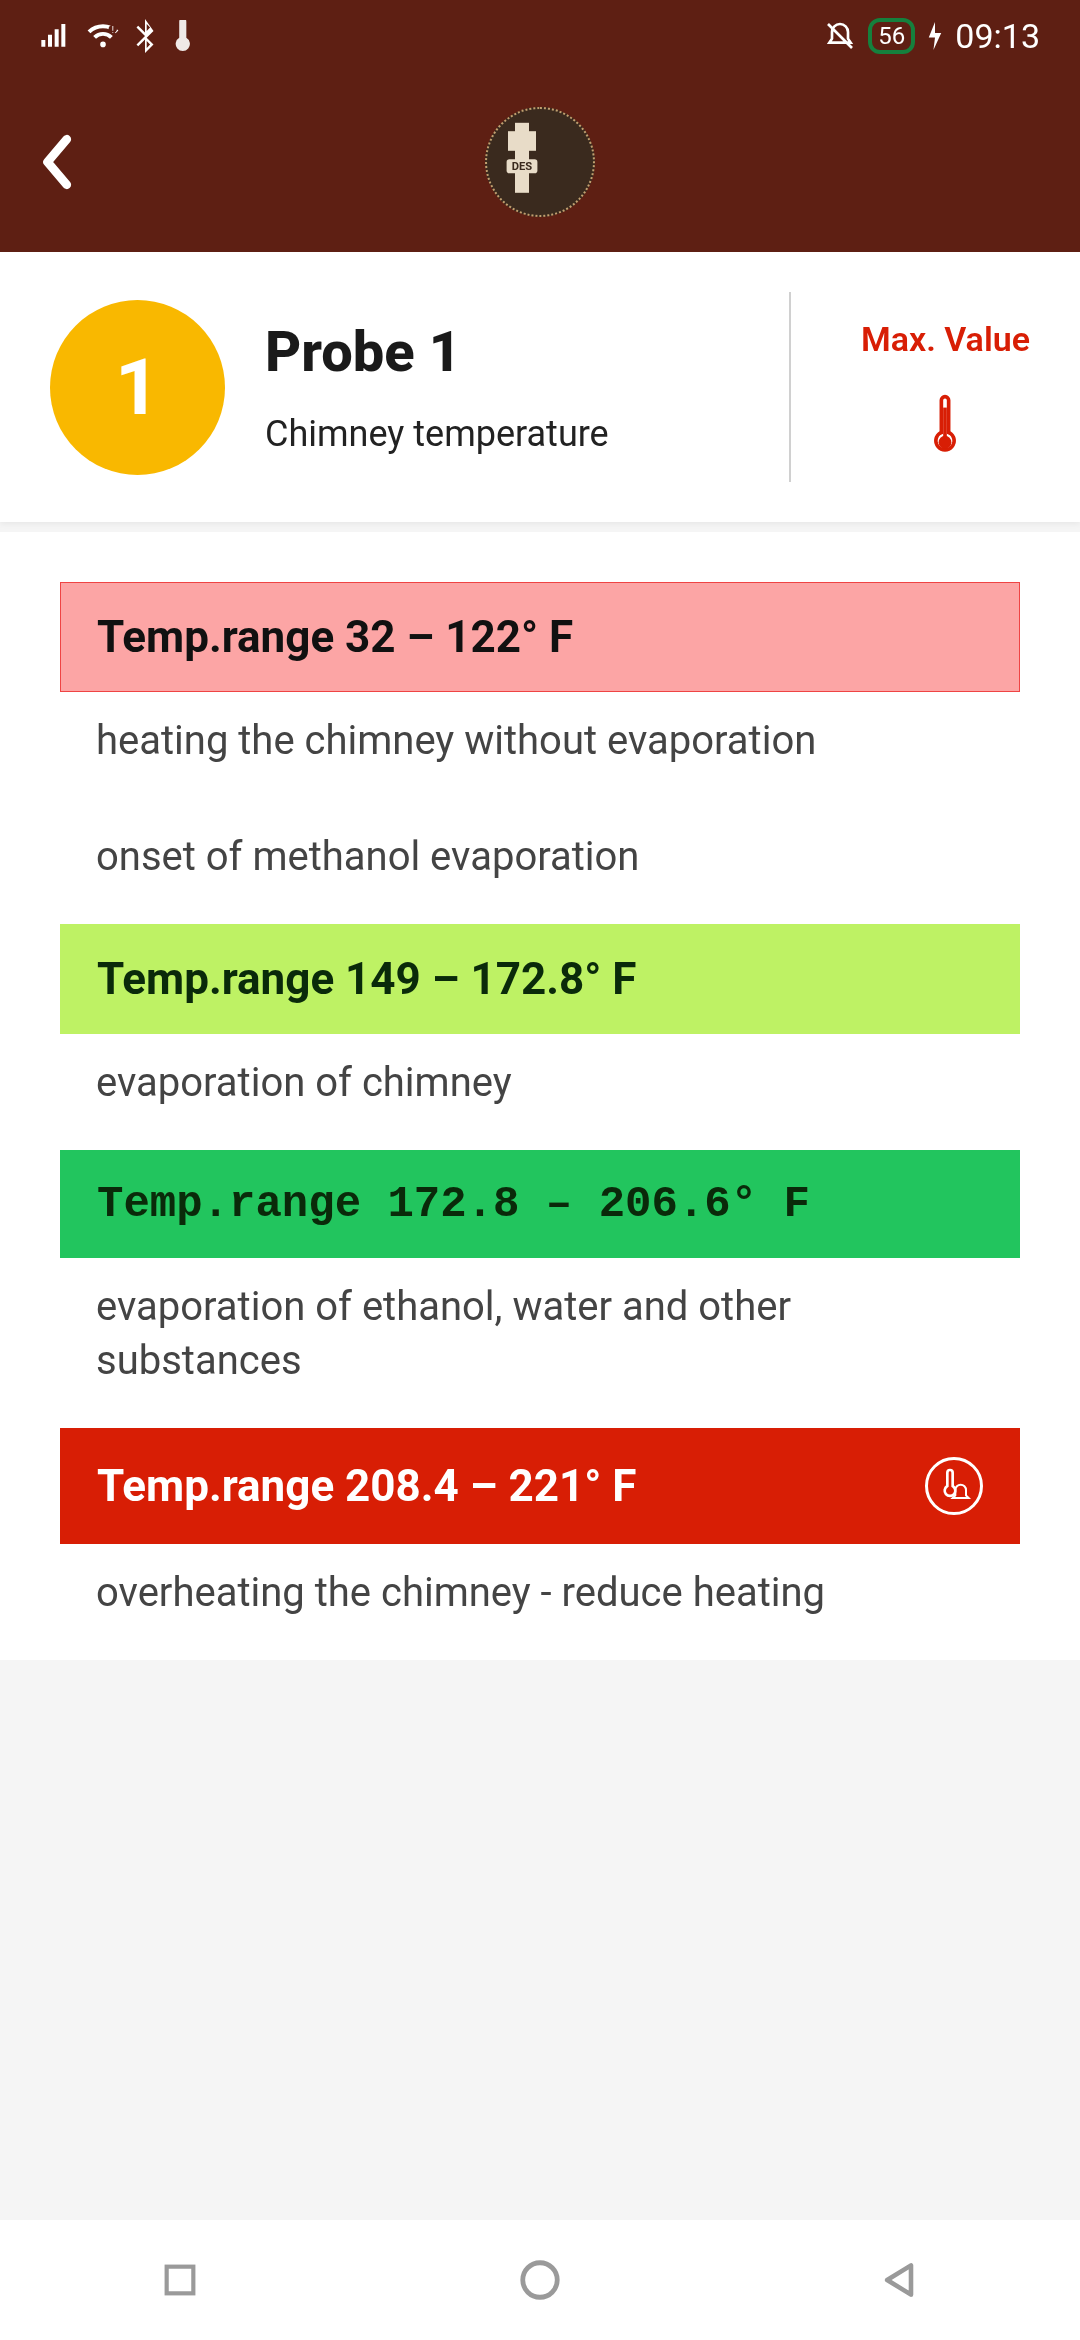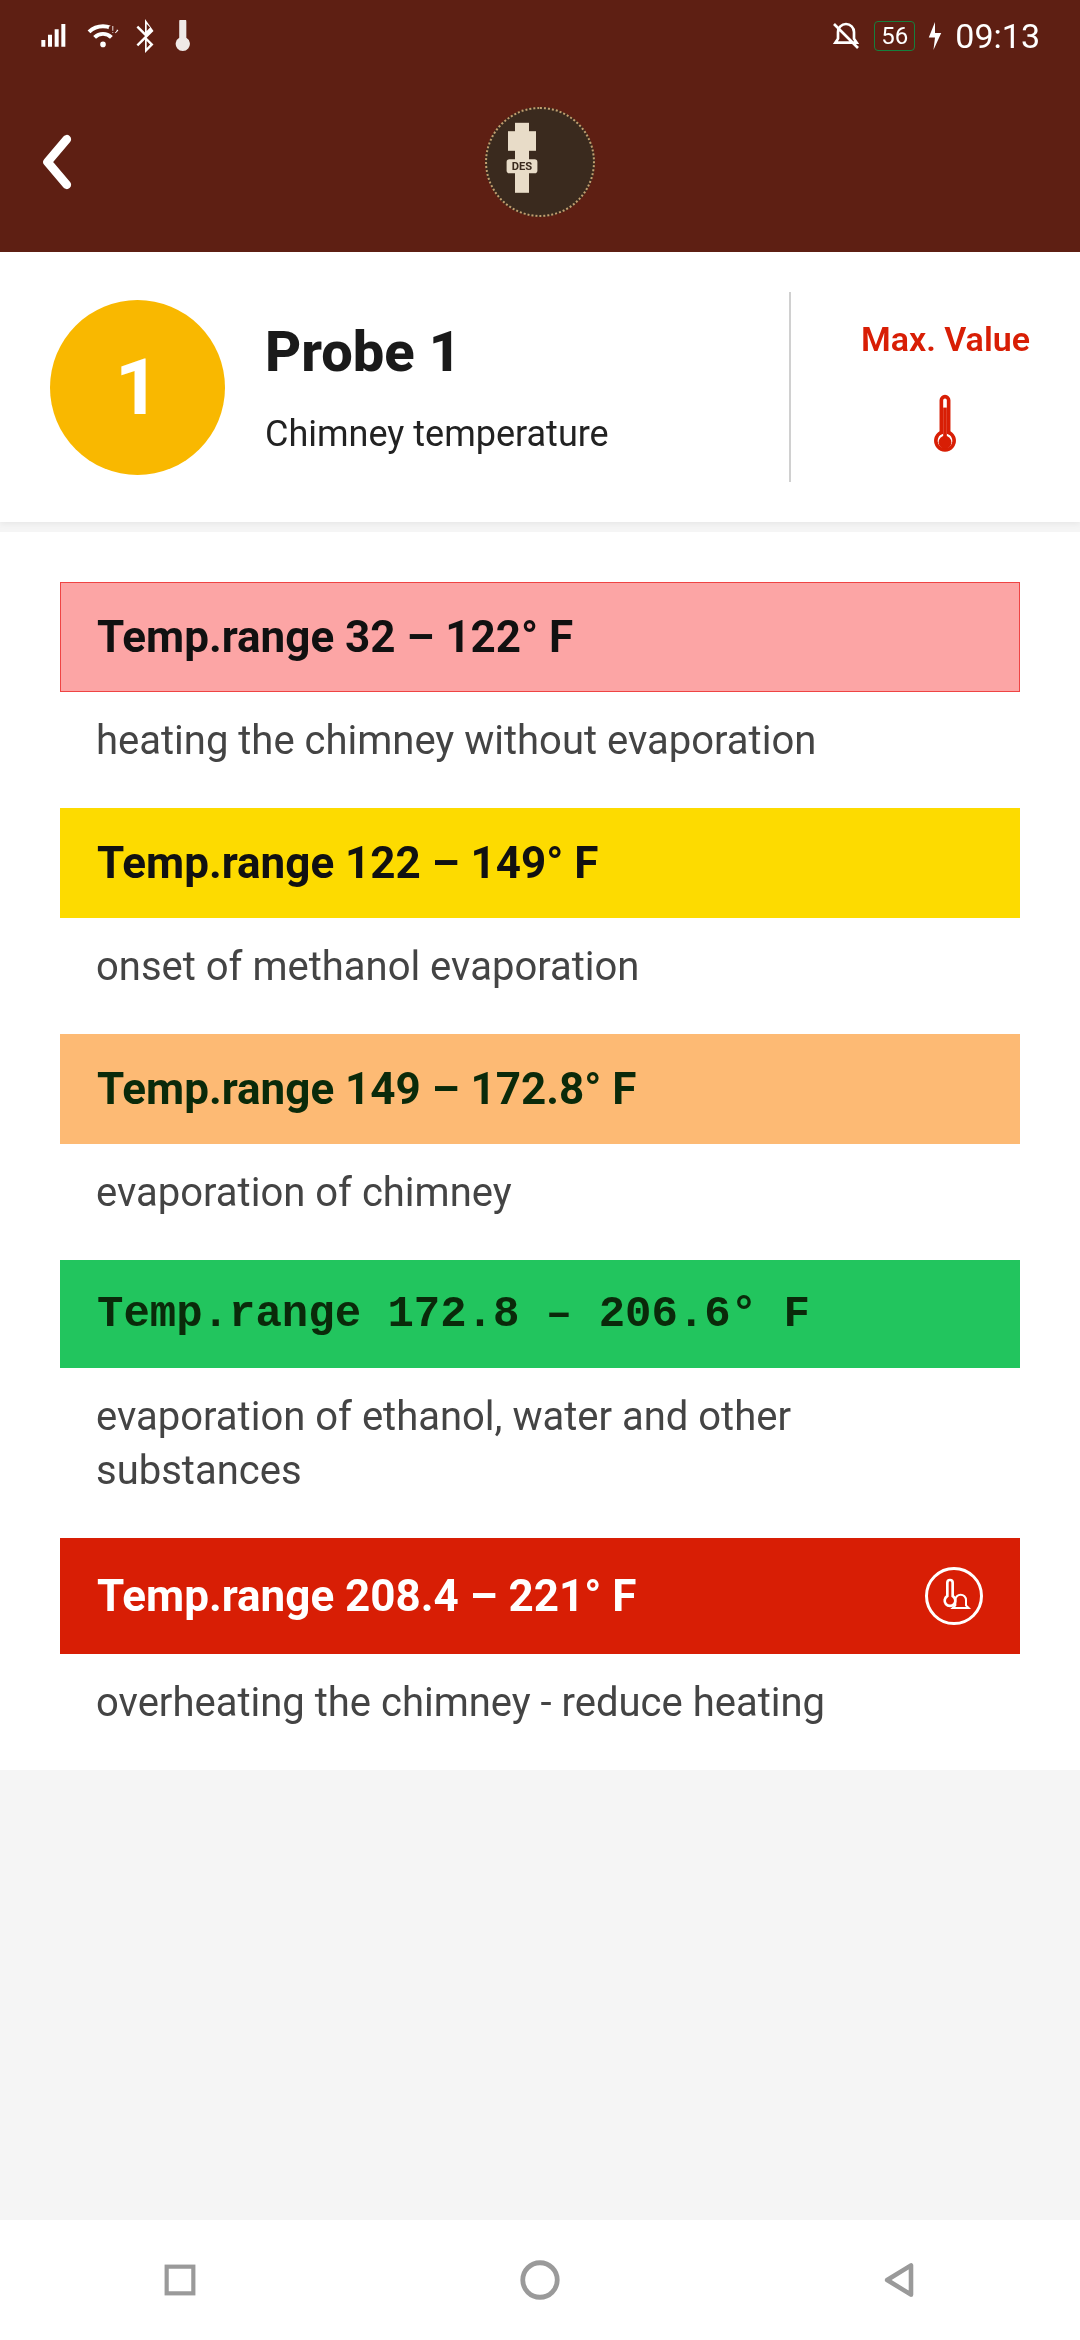--- a/index.html
+++ b/index.html
@@ -2,21 +2,21 @@
 <html><head>
 <meta charset="utf-8">
 <style>
   * { margin: 0; padding: 0; box-sizing: border-box; }
   html, body { width: 1080px; height: 2340px; font-family: -apple-system, BlinkMacSystemFont, "Segoe UI", Roboto, sans-serif; background: #f5f5f5; overflow: hidden; }
   
   
   .status-bar { height: 72px; background: #5e1f13; color: #fff; display: flex; justify-content: space-between; align-items: center; padding: 0 40px; font-size: 30px; }
   .status-left { display: flex; align-items: center; gap: 14px; }
   .status-right { display: flex; align-items: center; gap: 12px; }
-  .battery-box { border: 1px solid #15803d; border-radius: 4px; padding: 0 6px; font-size: 24px; }
+  .battery-box { border: 4px solid #15803d; border-radius: 12px; padding: 0 6px; font-size: 24px; }
   
   
   .header-bar { height: 180px; background: #5e1f13; display: flex; align-items: center; padding: 0 40px; position: relative; }
   .back-btn { color: #fff; font-size: 56px; font-weight: bold; }
   .logo-circle { position: absolute; left: 50%; transform: translateX(-50%); width: 110px; height: 110px; border-radius: 50%; background: #3a2a1e; border: 2px dotted #c0a070; display: flex; align-items: center; justify-content: flex-start; }
   
   
   .probe-card { background: #fff; padding: 40px 50px; display: flex; align-items: center; gap: 40px; box-shadow: 0 2px 6px rgba(0,0,0,0.06); }
   .probe-num { width: 175px; height: 175px; border-radius: 50%; background: #f9b800; color: #fff; font-size: 78px; font-weight: bold; display: flex; align-items: center; justify-content: center; flex-shrink: 0; }
   .probe-info { flex: 1; }
@@ -27,21 +27,21 @@
   .probe-max-label { font-size: 34px; font-weight: 600; color: #d81e05; margin-bottom: 34px; }
   .probe-max-row { display: flex; align-items: center; justify-content: center; gap: 8px; }
   .thermo-icon { color: #d81e05; }
   .probe-max-val { font-size: 72px; font-weight: 800; color: #d81e05; }
   
   
   .content { padding: 50px 60px 0 60px; background: #fff; margin-top: 10px; }
   .range-box { padding: 28px 36px; font-size: 44px; font-weight: 700; border: 1px solid transparent; display: flex; align-items: center; justify-content: space-between; }
   .range-box.b0 { border: 1px solid #ef4444; background: #fca5a5; color: #111; }
   .range-box.b1 { background: #fddb00; color: #111; }
-  .range-box.b2 { background: #fdba74; color: #0a2a0a; }
+  .range-box.b2 { background: #bef264; color: #0a2a0a; }
   .range-box.b3 { background: #22c55e; color: #0a2a0a; font-family: Liberation Mono, monospace; }
   .range-box.b4 { background: #d81e05; color: #fff; }
   .range-desc { padding: 22px 36px 40px 36px; font-size: 40px; color: #444; line-height: 1.35; }
   .range-icon { width: 58px; height: 58px; border: 3px solid #fff; border-radius: 50%; display: flex; align-items: center; justify-content: center; }
   
   
   .nav-bar { position: absolute; bottom: 0; left: 0; right: 0; height: 120px; background: #fff; display: flex; justify-content: space-around; align-items: center; }
   .nav-btn { width: 52px; height: 52px; display: flex; align-items: center; justify-content: center; }
   
   svg { display: block; }
@@ -127,23 +127,20 @@
   </div>
 </div>
 
 <div class="content">
 
   <div class="range-box b0">
     <span>Temp.range 32 – 122° F</span>
   </div>
   <div class="range-desc">heating the chimney without evaporation</div>
 
-  <div class="range-box b1">
-    <span>Temp.range 122 – 149° F</span>
-  </div>
   <div class="range-desc">onset of methanol evaporation</div>
 
   <div class="range-box b2">
     <span>Temp.range 149 – 172.8° F</span>
   </div>
   <div class="range-desc">evaporation of chimney</div>
 
   <div class="range-box b3">
     <span>Temp.range 172.8 – 206.6° F</span>
   </div>

